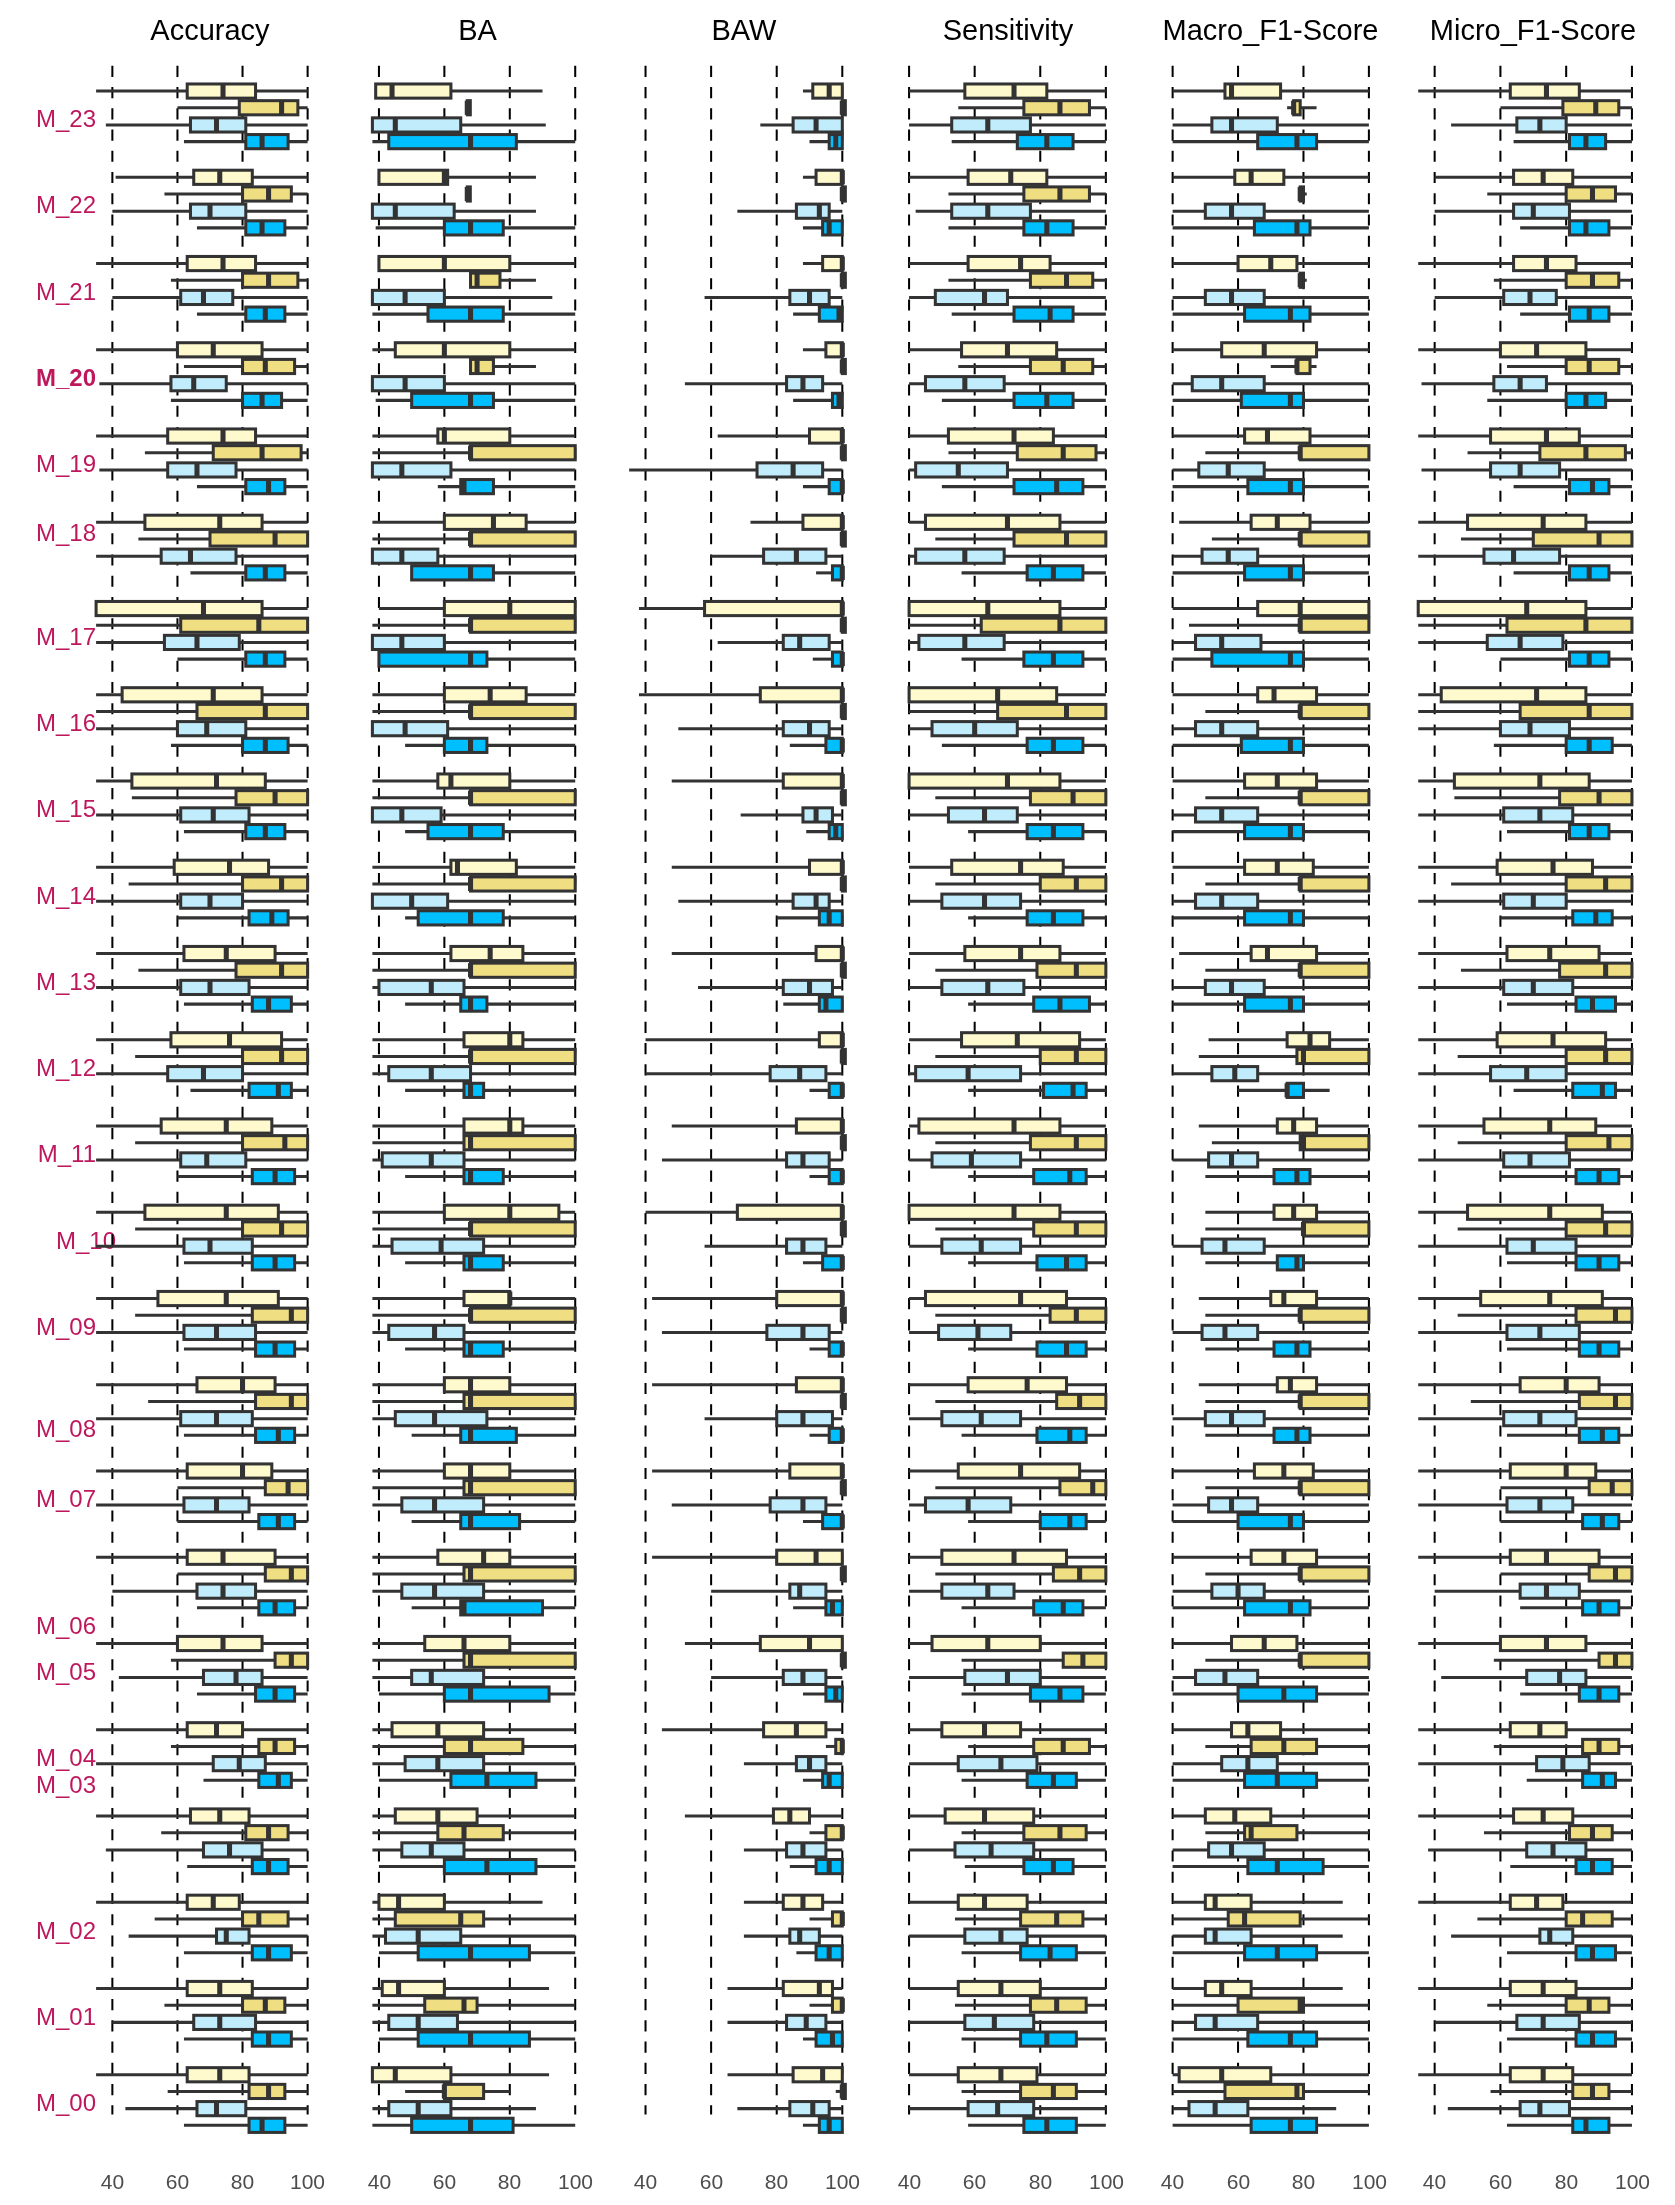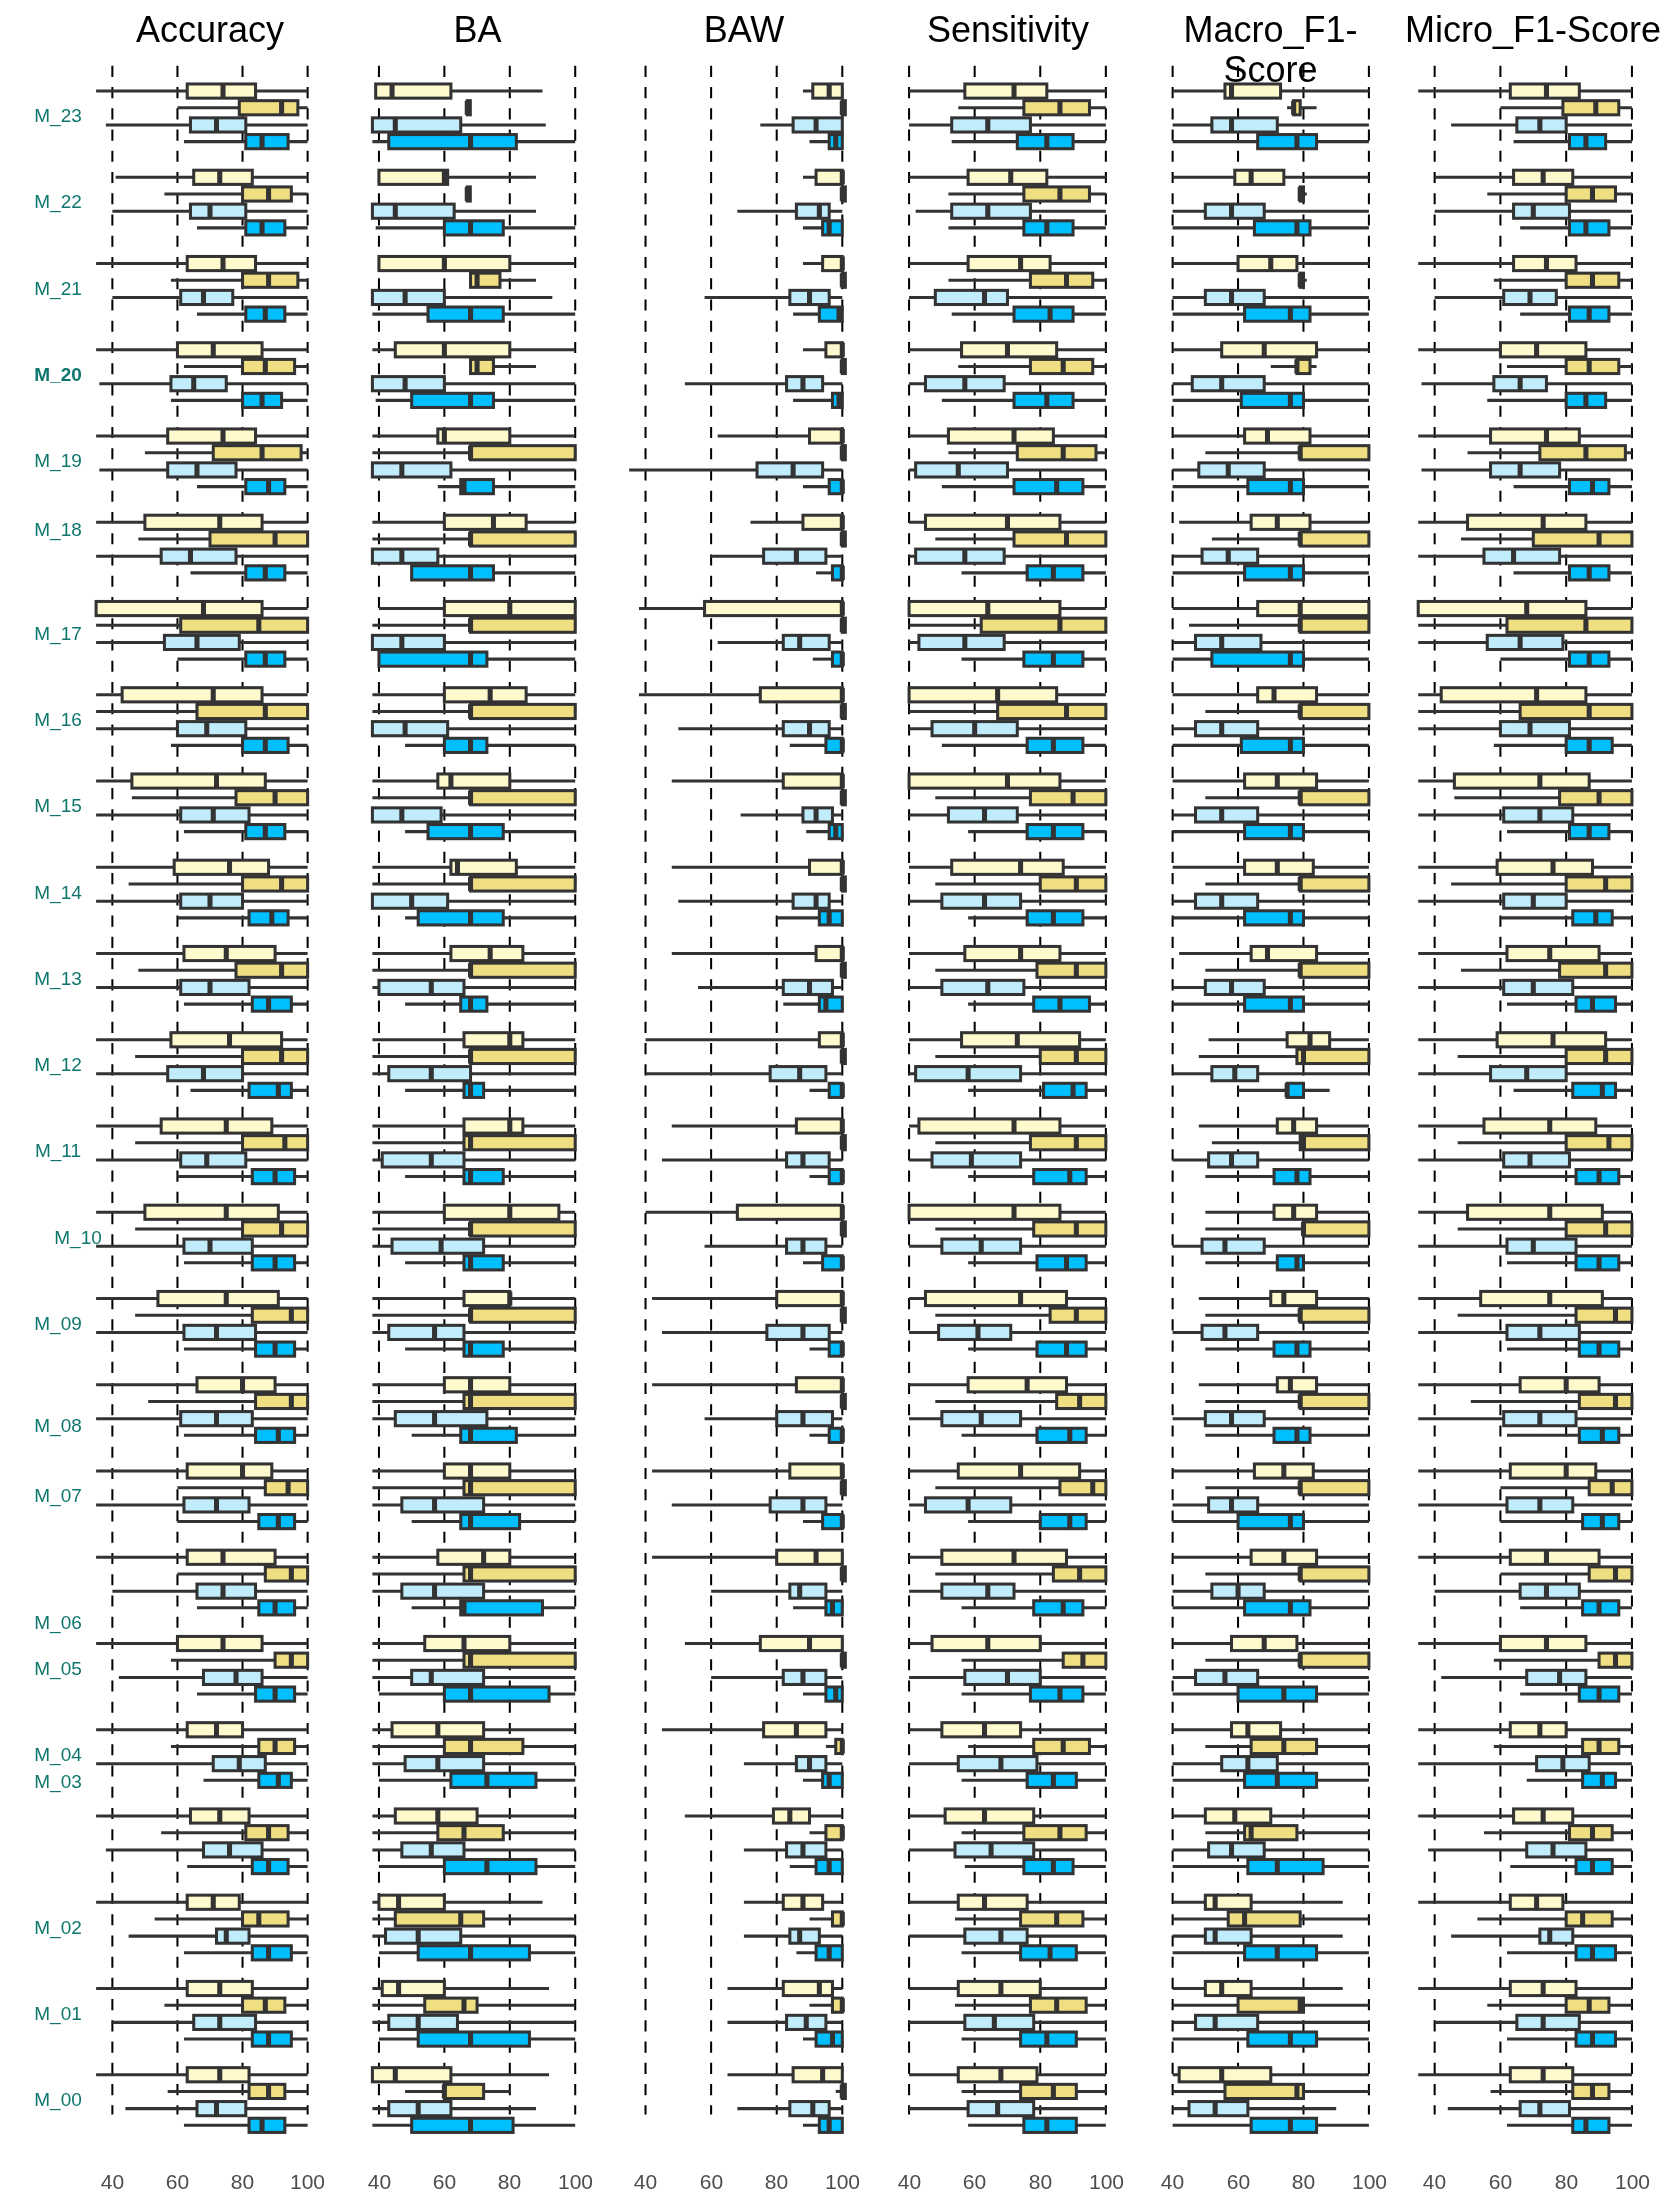--- a/index.html
+++ b/index.html
@@ -1,22 +1,22 @@
 <!DOCTYPE html>
 <html style="font-size:8px"><head>
 <meta charset="utf-8">
 <style>
   html, body { margin:0; padding:0; background:#ffffff; }
   body { width:1675px; height:2205px; position:relative; overflow:hidden;
          font-family:"Liberation Sans", sans-serif; }
   #chart { position:absolute; left:0; top:0; width:1675px; height:2205px; }
   .panel-title { position:absolute; top:10px; height:40px; line-height:40px;
-                 font-size:36px; color:#000; text-align:center; }
-  .row-label { position:absolute; left:5px; width:76px; font-size:19px; color:#0f766e;
-               text-align:center; }
+                 font-size:29px; color:#000; text-align:center; }
+  .row-label { position:absolute; left:5px; width:76px; font-size:24px; color:#be185d;
+               text-align:right; }
   .tick-label { position:absolute; font-size:21px; color:#4d4d4d; text-align:center; width:51px; }
   svg { position:absolute; left:0; top:0; }
 </style>
 </head>
 <body>
 
 <div id="chart">
   <div id="titles">
       <div class="panel-title" style="left: 82px; width: 256px;">Accuracy</div>
       <div class="panel-title" style="left: 349px; width: 257px;">BA</div>

